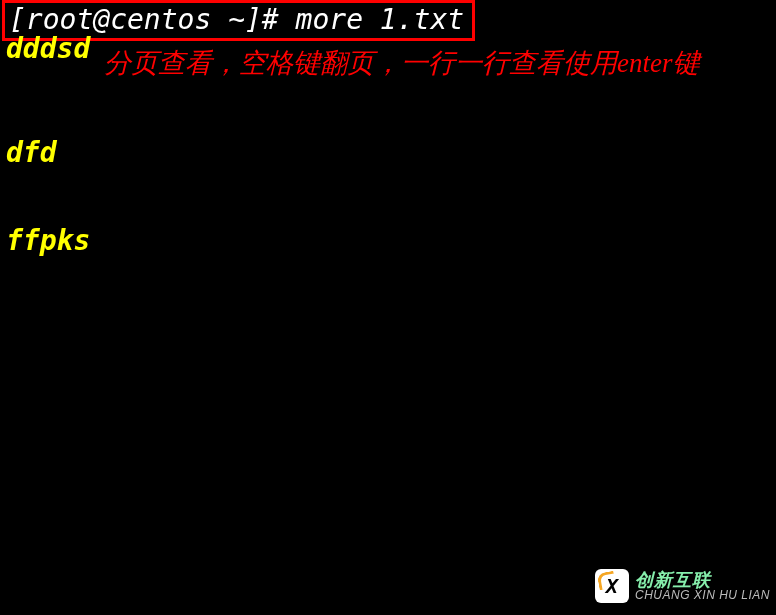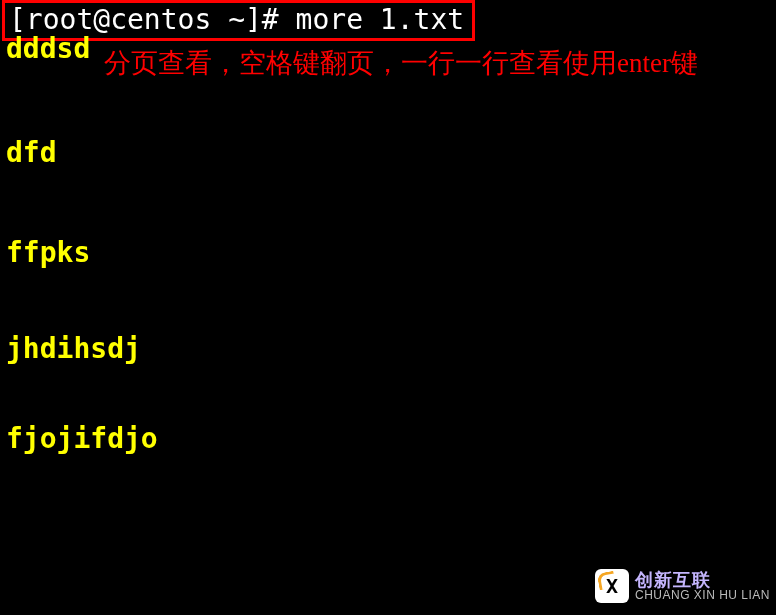--- a/index.html
+++ b/index.html
@@ -15,20 +15,21 @@
       font-size: 26px;
       color: #ffff00;
       position: relative;
       overflow: hidden;
     }
     .terminal {
       width: 100%;
       height: 100%;
       padding: 0;
       position: relative;
+      font-style: italic;
     }
     .prompt-box {
       position: absolute;
       top: 0px;
       left: 2px;
       border: 3px solid #ff0000;
       padding: 0 8px 2px 4px;
       display: inline-block;
     }
     .prompt-text {
@@ -38,21 +39,21 @@
     }
     .line {
       position: absolute;
       left: 6px;
       color: #ffff00;
       font-size: 28px;
       font-weight: bold;
     }
     .line1 { top: 32px; }
     .line2 { top: 136px; }
-    .line3 { top: 236px; text-align: right; }
+    .line3 { top: 224px; text-align: right; }
     .line4 { top: 332px; }
     .line5 { top: 422px; }
     .line6 { top: 542px; }
     .annotation {
       position: absolute;
       left: 104px;
       top: 46px;
       color: #ff0000;
       font-size: 27px;
       font-family: "SimSun", serif;
@@ -93,21 +94,21 @@
       border-bottom: none;
       border-radius: 50% 0 0 0;
       transform: rotate(-10deg);
     }
     .wm-text {
       display: flex;
       flex-direction: column;
       line-height: 1;
     }
     .wm-main {
-      color: #c4b5fd;
+      color: #86efac;
       font-size: 18px;
       font-weight: bold;
       font-family: "Microsoft YaHei", sans-serif;
       letter-spacing: 1px;
     }
     .wm-sub {
       color: #bbb;
       font-size: 12px;
       font-family: Arial, sans-serif;
       letter-spacing: 0.5px;
@@ -121,22 +122,20 @@
   <div class="prompt-box">
     <span class="prompt-text">[root@centos ~]# more 1.txt</span>
   </div>
 
   <div class="line line1">dddsd</div>
 
   <div class="annotation">分页查看，空格键翻页，一行一行查看使用enter键</div>
 
   <div class="line line2">dfd</div>
   <div class="line line3">ffpks</div>
-  <div class="line line4">jhdihsdj</div>
-  <div class="line line5">fjojifdjo</div>
 
   <div class="watermark">
     <div class="wm-icon">
       <span>X</span>
     </div>
     <div class="wm-text">
       <span class="wm-main">创新互联</span>
       <span class="wm-sub">CHUANG XIN HU LIAN</span>
     </div>
   </div>

